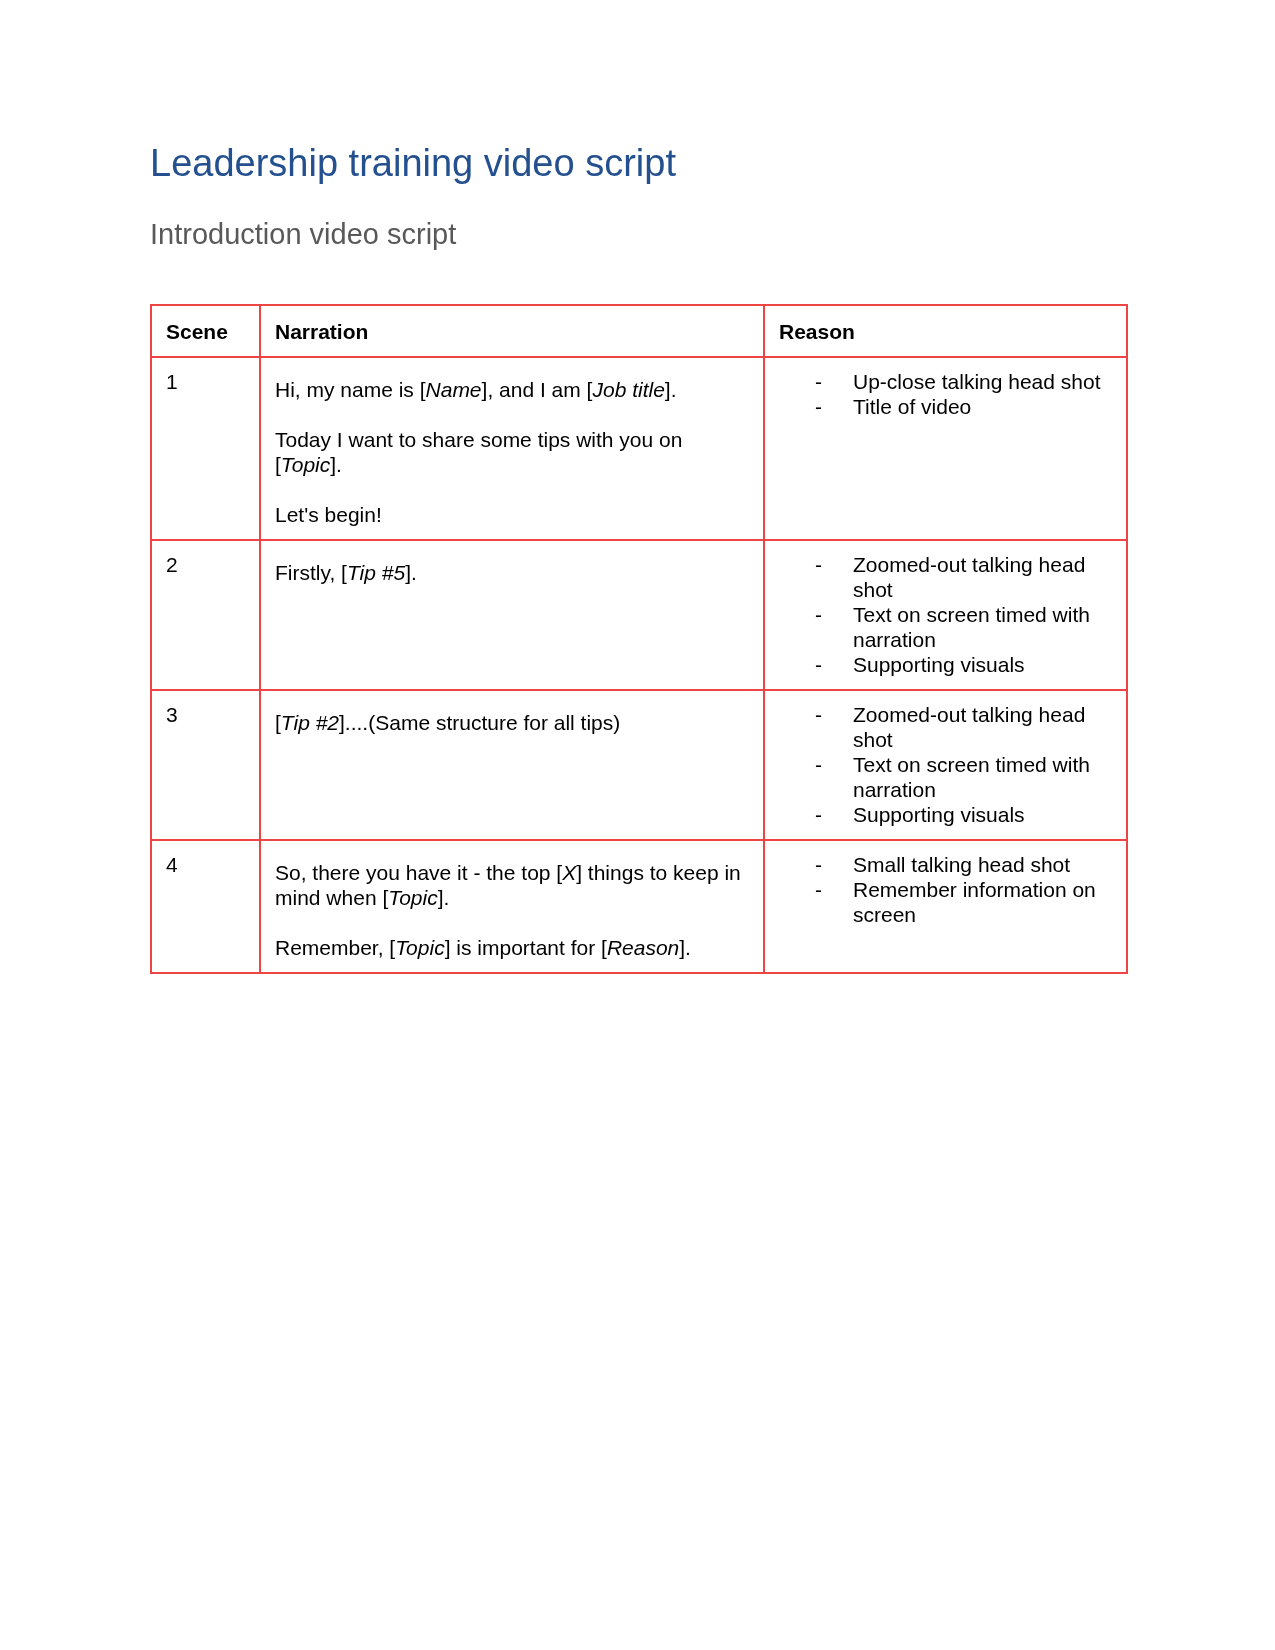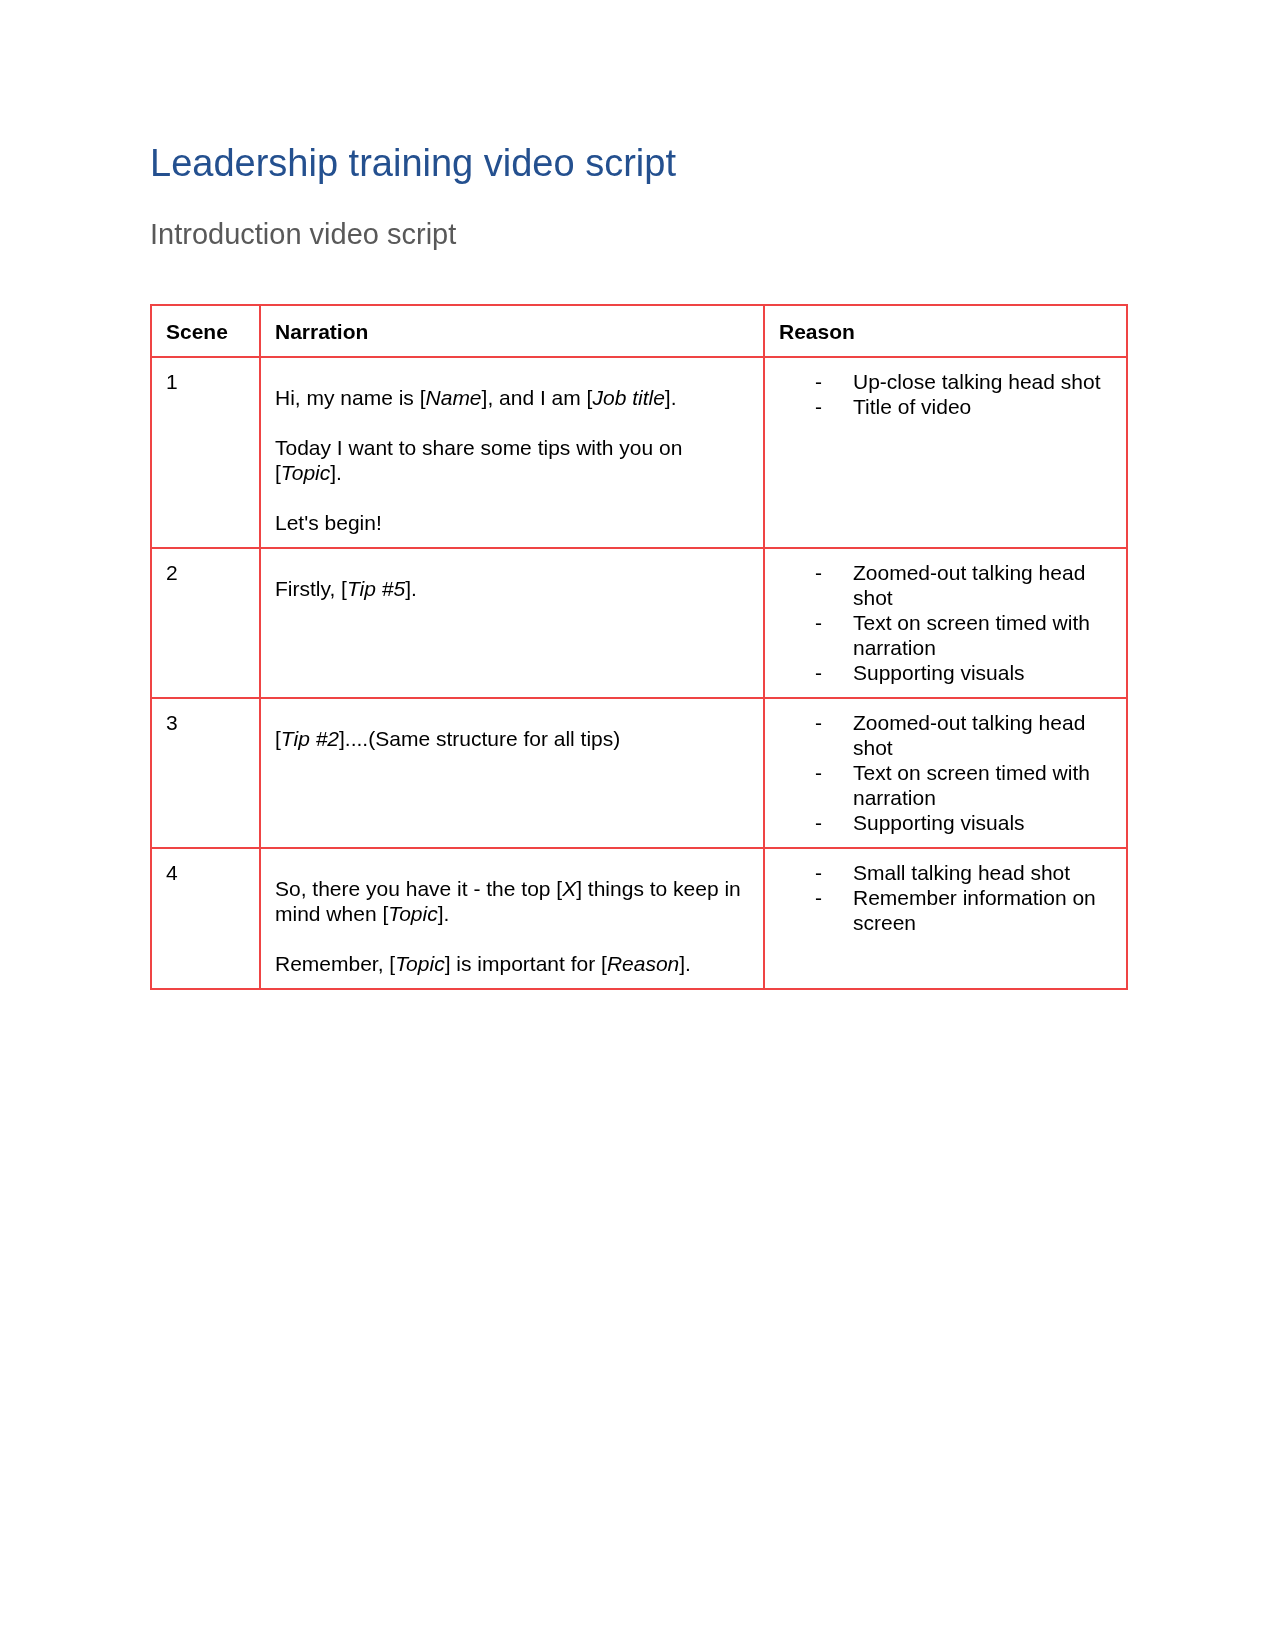--- a/index.html
+++ b/index.html
@@ -44,21 +44,21 @@
     text-align: left;
     font-size: 21px;
     line-height: 25px;
     padding: 11px 12px 12px 14px;
   }
   table.script-table th {
     font-weight: 700;
     padding-top: 13px;
     padding-bottom: 12px;
   }
-  td p.narr { margin: 16px 0 25px 0; }
+  td p.narr { margin: 8px 0 25px 0; }
   td p.narr:last-child { margin-bottom: 0; }
   ul.vis {
     list-style: none;
     margin: 0; padding: 0;
   }
   ul.vis li {
     position: relative;
     padding-left: 74px;
   }
   ul.vis li .dash {

